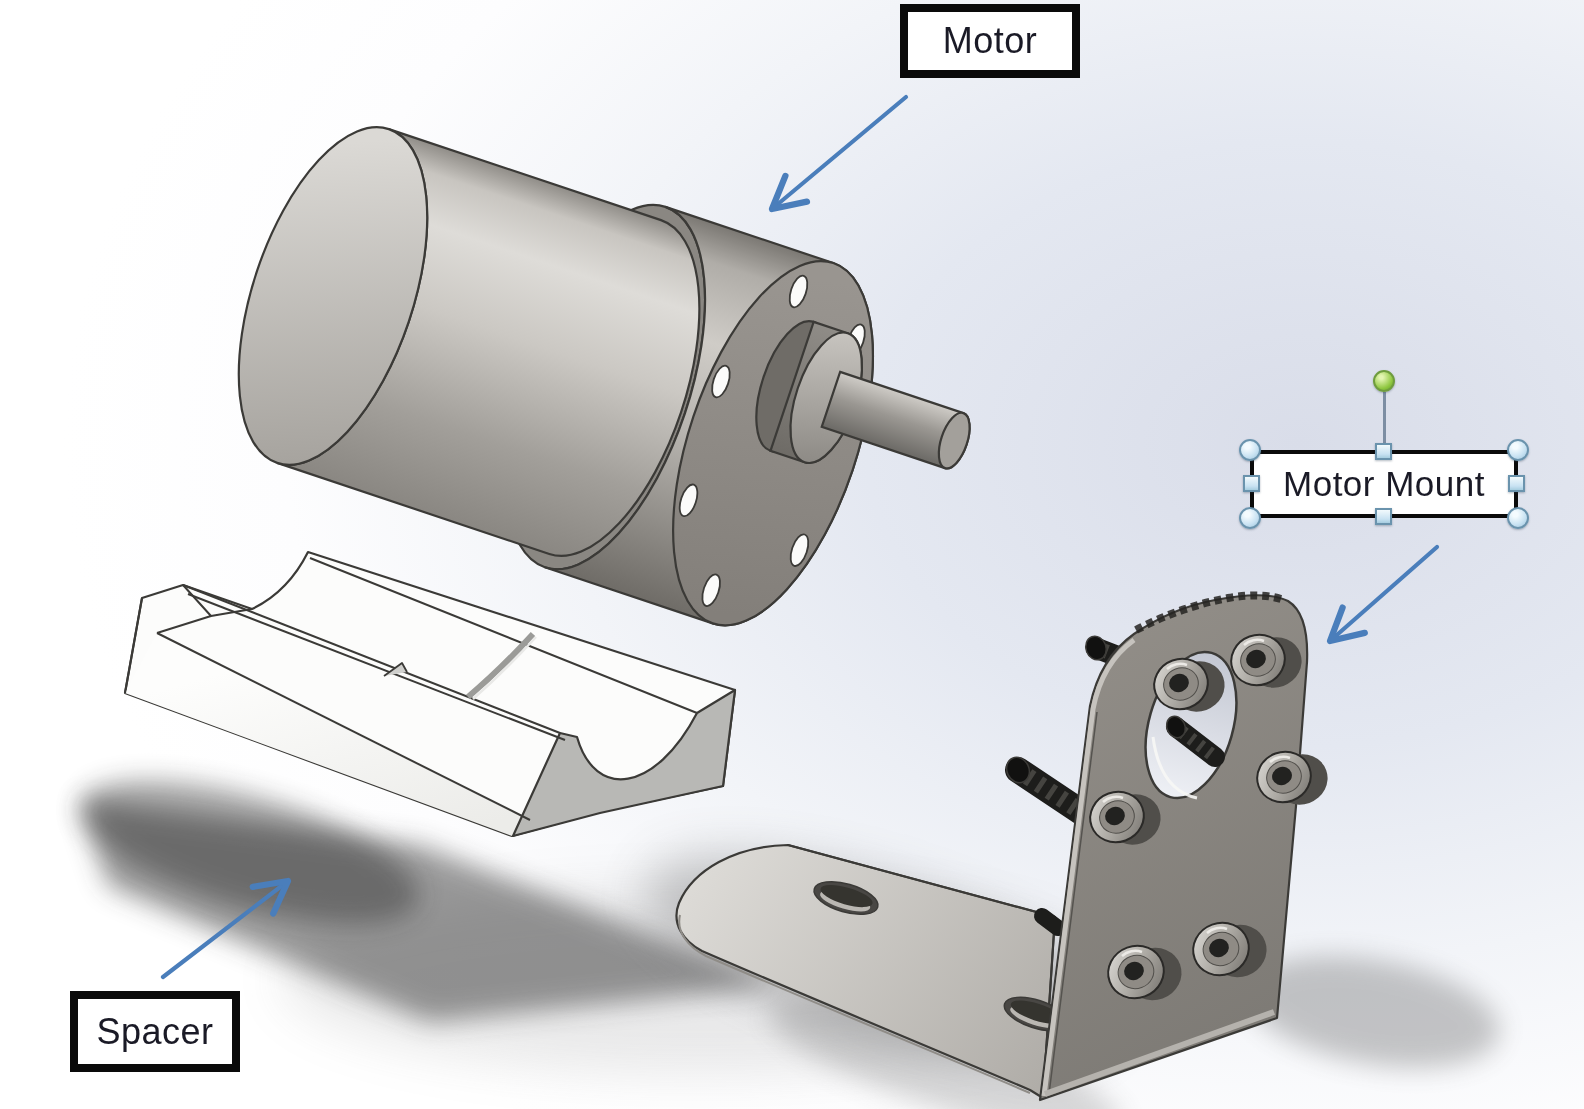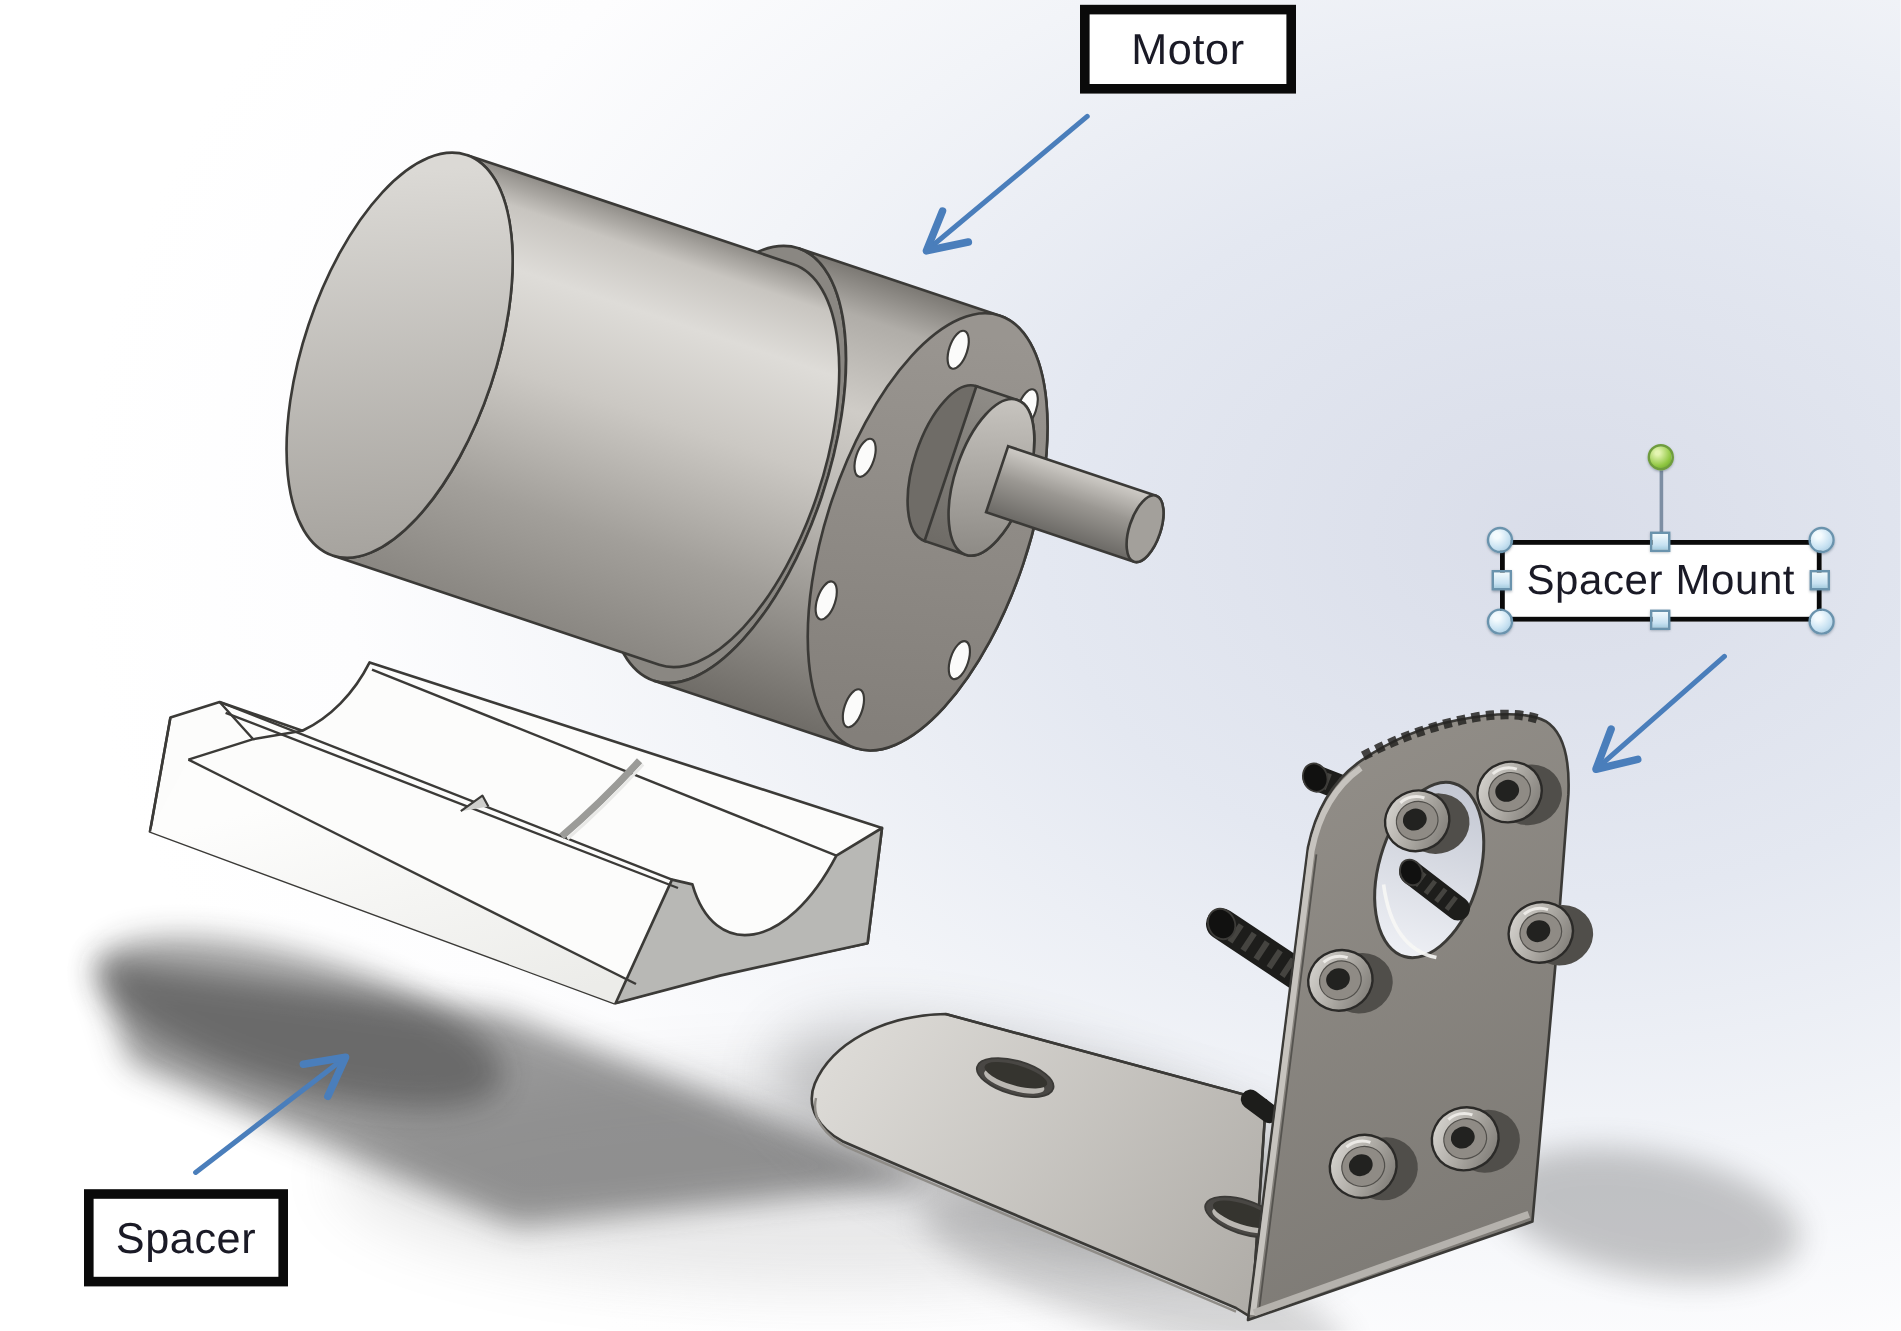--- a/index.html
+++ b/index.html
@@ -268,21 +268,21 @@
     <path d="M 1437,547 L 1330,641" marker-end="url(#arrowhead)"></path>
     <path d="M 163,977 L 288,881" marker-end="url(#arrowhead)"></path>
   </g>
 </svg>
 
 <div class="label label-spacer">Spacer</div>
 
 <div class="label label-motor">Motor</div>
 
 <div class="label label-motor-mount">
-  <span>Spacer Mount</span>
+  <span>Motor Mount</span>
   <div class="h h-stem"></div>
   <div class="h h-rotate"></div>
   <div class="h h-circle h-nw"></div>
   <div class="h h-circle h-ne"></div>
   <div class="h h-circle h-sw"></div>
   <div class="h h-circle h-se"></div>
   <div class="h h-square h-n"></div>
   <div class="h h-square h-s"></div>
   <div class="h h-square h-w"></div>
   <div class="h h-square h-e"></div>

